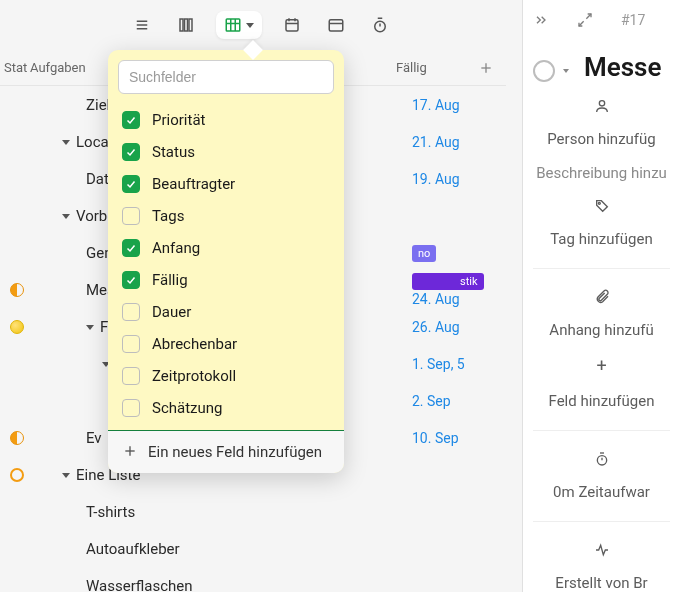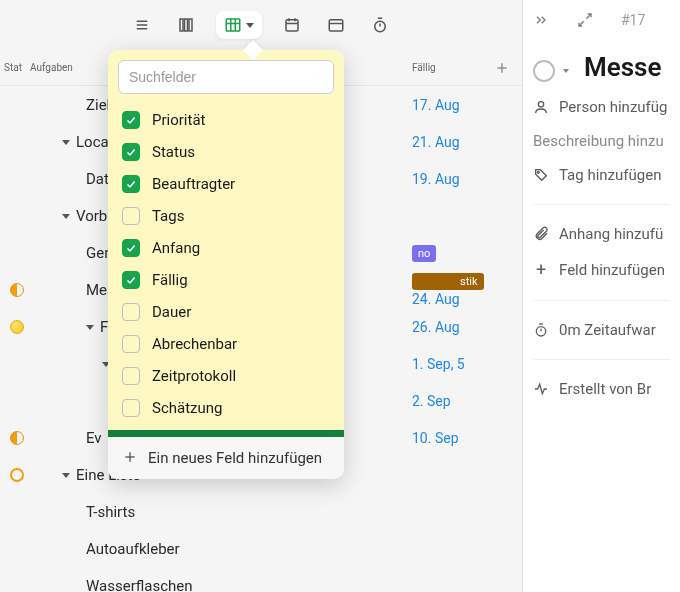--- a/index.html
+++ b/index.html
@@ -61,26 +61,26 @@
     border-left: 4px solid transparent;
     border-right: 4px solid transparent;
     border-top: 5px solid #555;
     margin-left: 4px;
   }
   .toolbar-btn.active .caret { border-top-color: #555; }
 
   .grid-header {
     position: absolute;
     top: 50px;
-    left: 0; right: 0;
+    left: 0; right: 16px;
     height: 36px;
     display: flex;
     align-items: center;
     color: #666;
-    font-size: 10px;
+    font-size: 13px;
     border-bottom: 1px solid #e5e5e5;
   }
   .col-stat { width: 30px; padding-left: 4px; }
   .col-task { flex: 1; }
   .col-due { width: 70px; text-align: left; }
   .col-add { width: 40px; display:flex; align-items:center; justify-content:center; color:#888; cursor:pointer; }
 
   .rows {
     position: absolute;
     top: 86px;
@@ -108,21 +108,21 @@
   .row .due { color: #1e88e5; font-size: 14px; }
   .row .badge {
     display:inline-block;
     font-size: 11px;
     padding: 2px 6px;
     border-radius: 3px;
     margin-right: 6px;
     color: #fff;
   }
   .badge.purple { background:#7a6ff0; }
-  .badge.gray { background:#a16207;padding-left:48px; }
+  .badge.gray { background:#6d28d9;padding-left:48px; }
   .status-circle {
     width: 14px; height: 14px; border-radius: 50%;
   }
   .status-half-orange {
     background: linear-gradient(90deg, #f39c12 50%, #f5f5f5 50%);
     border: 1px solid #e8920b;
   }
   .status-yellow {
     background: radial-gradient(circle at 35% 35%, #ffe27a, #f1c40f);
     border: 1px solid #e0b407;
@@ -191,21 +191,21 @@
     border-radius: 4px;
     display:flex; align-items:center; justify-content:center;
     flex-shrink: 0;
   }
   .chk.checked {
     background: #19a34a;
     border-color: #19a34a;
     color: #fff;
   }
   .popover-footer {
-    border-top: 7px solid #15803d;
+    border-top: 1px solid #15803d;
     padding: 12px 14px;
     display: flex;
     gap: 10px;
     font-size: 15px;
     color: #333;
     cursor: pointer;
     background: #f7f7f7;
     border-radius: 0 0 10px 10px;
   }
 
@@ -236,26 +236,27 @@
     border: 2px solid #bdbdbd;
     border-radius: 50%;
   }
   .side-title {
     font-size: 26px;
     font-weight: 600;
     white-space: nowrap;
     overflow: hidden;
   }
   .side-line {
-    display:flex; align-items:center; gap:10px;
+    display:flex; align-items:center; gap:16px;
     padding: 8px 10px;
     color: #5c5c5c;
     font-size: 15px;
     white-space: nowrap;
     overflow: hidden;
+    flex-direction: column;
   }
   .side-line svg, .side-line .plus { flex-shrink: 0; }
   .plus { font-size: 18px; font-weight: 400; color:#5c5c5c; width:16px; text-align:center;}
   .divider {
     height: 1px; background: #eee; margin: 12px 10px;
   }
   .little-caret {
     width:0;height:0;
     border-left:3px solid transparent;
     border-right:3px solid transparent;

